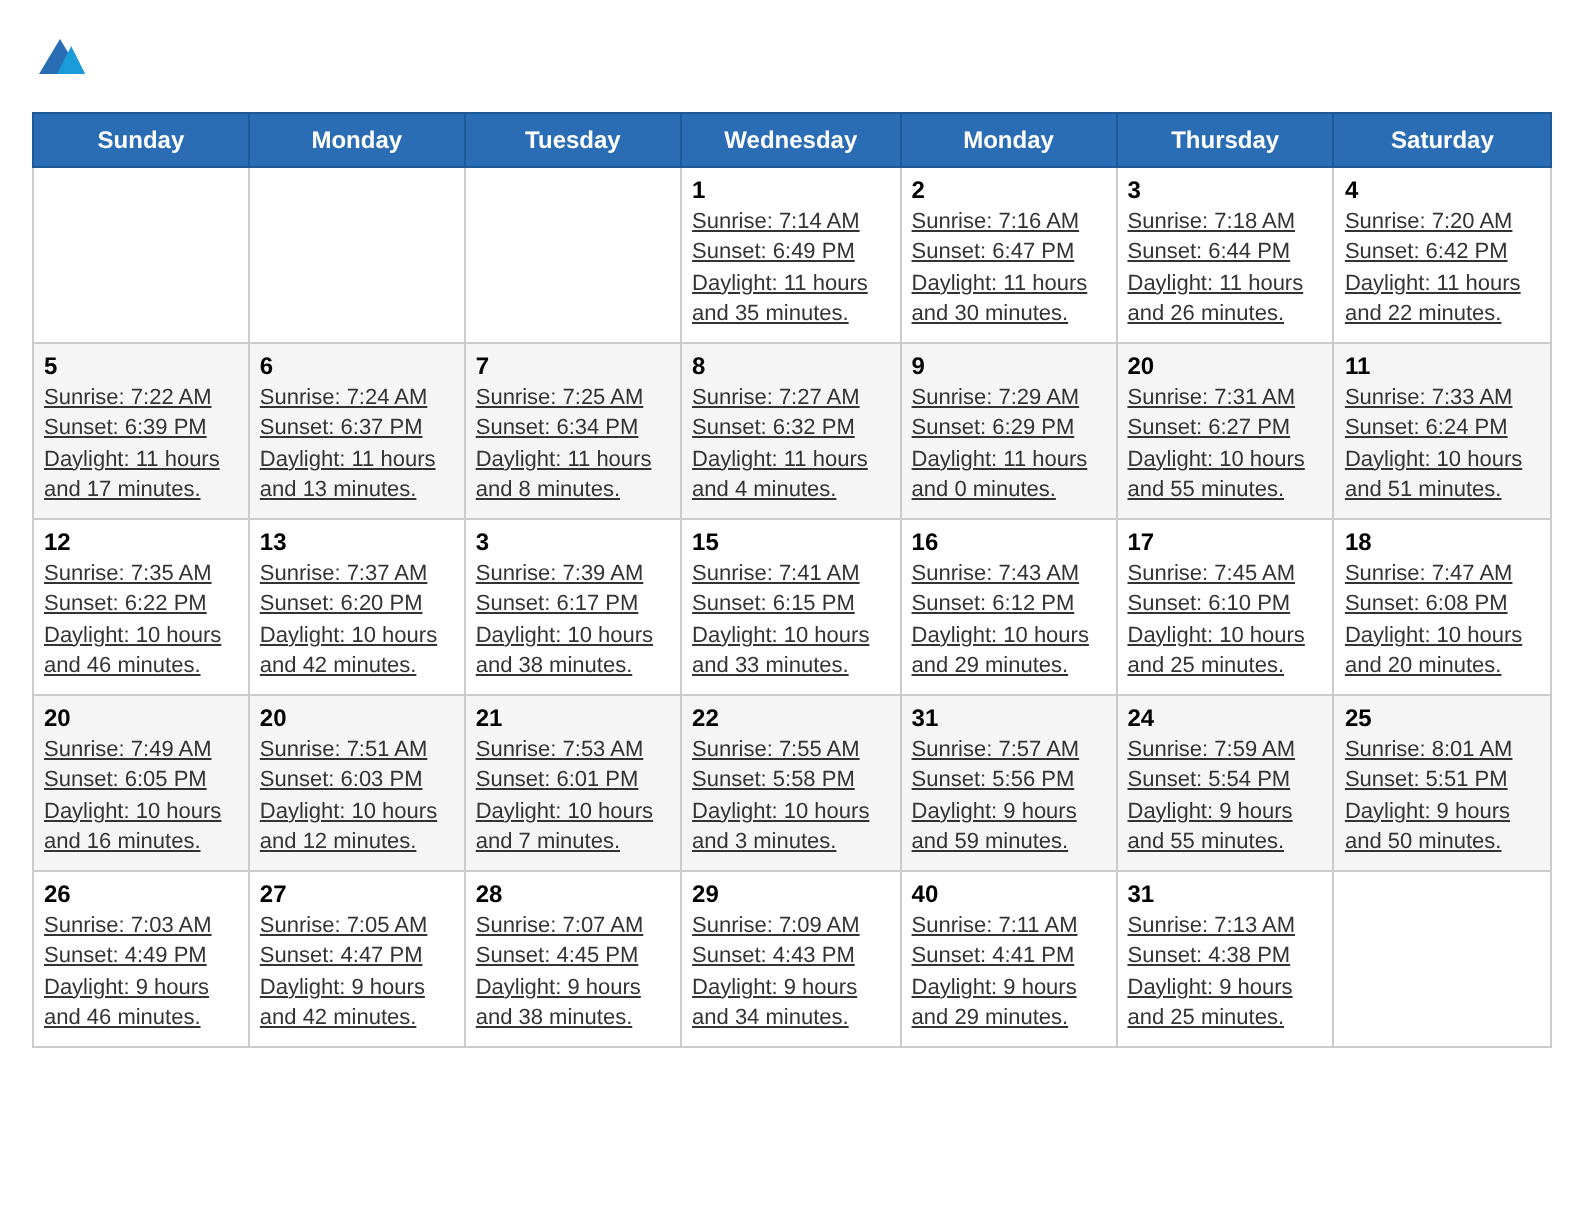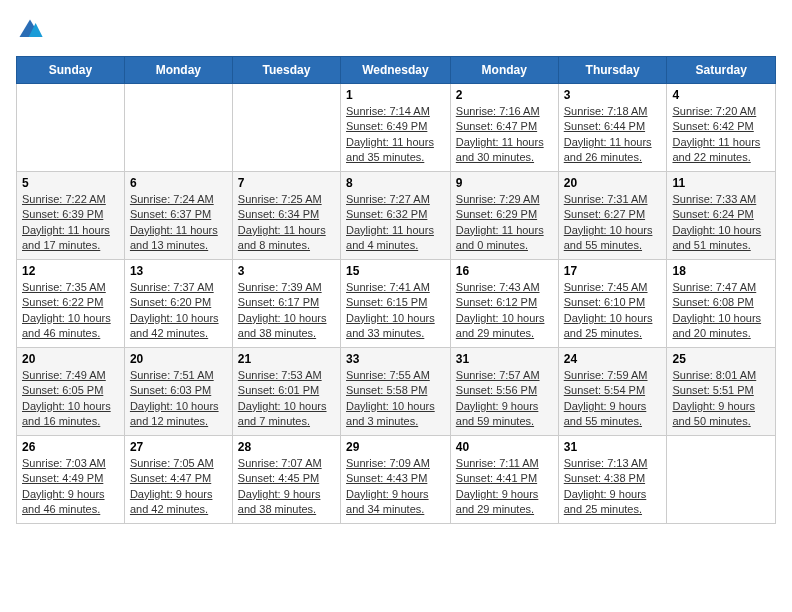--- a/index.html
+++ b/index.html
@@ -214,21 +214,21 @@
         </td>
         <td>
           <span class="day-num">20</span>
           <div class="day-info">Sunrise: 7:51 AM<br>Sunset: 6:03 PM<br>Daylight: 10 hours and 12 minutes.</div>
         </td>
         <td>
           <span class="day-num">21</span>
           <div class="day-info">Sunrise: 7:53 AM<br>Sunset: 6:01 PM<br>Daylight: 10 hours and 7 minutes.</div>
         </td>
         <td>
-          <span class="day-num">33</span>
+          <span class="day-num">22</span>
           <div class="day-info">Sunrise: 7:55 AM<br>Sunset: 5:58 PM<br>Daylight: 10 hours and 3 minutes.</div>
         </td>
         <td>
           <span class="day-num">31</span>
           <div class="day-info">Sunrise: 7:57 AM<br>Sunset: 5:56 PM<br>Daylight: 9 hours and 59 minutes.</div>
         </td>
         <td>
           <span class="day-num">24</span>
           <div class="day-info">Sunrise: 7:59 AM<br>Sunset: 5:54 PM<br>Daylight: 9 hours and 55 minutes.</div>
         </td>

